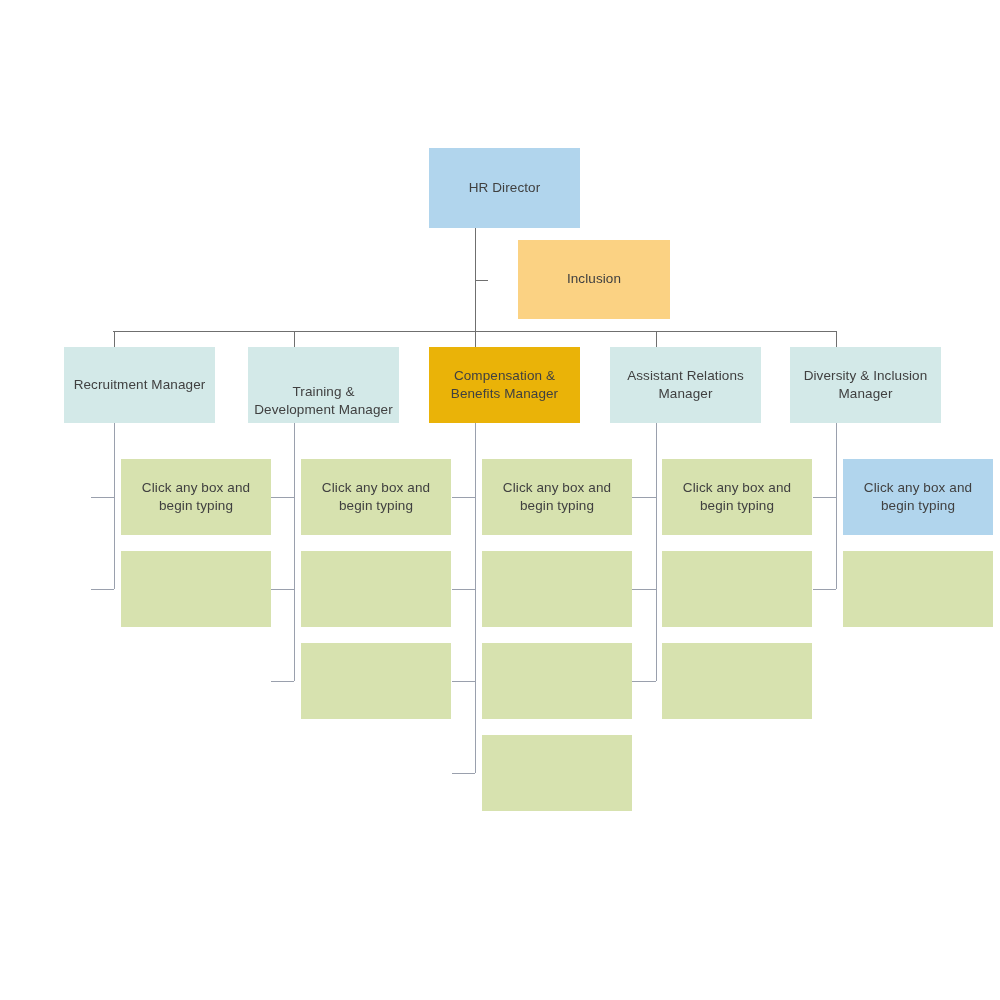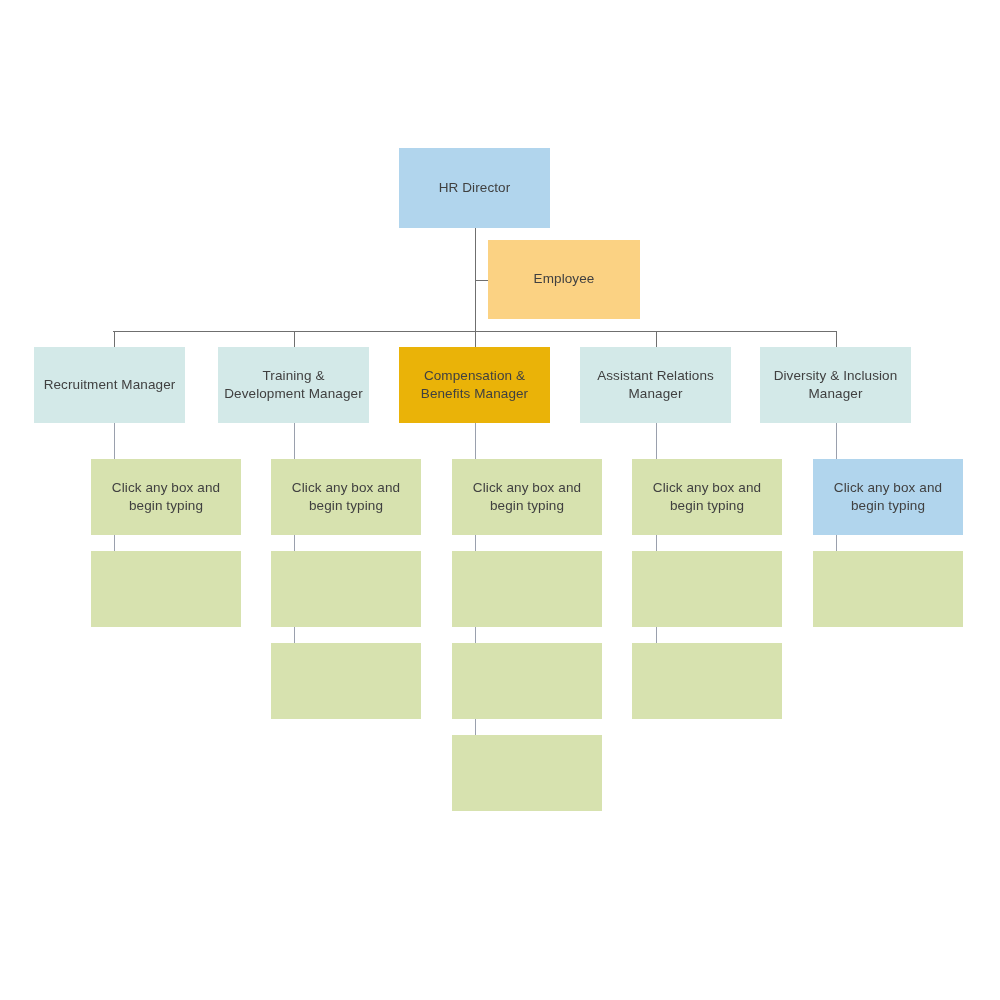--- a/index.html
+++ b/index.html
@@ -17,56 +17,57 @@
     display:flex;
     align-items:center;
     justify-content:center;
     text-align:center;
     color:#404040;
     font-size:13.5px;
     line-height:1.35;
     letter-spacing:.1px;
     padding:4px 5px;
     z-index:3;
+    margin-left:30px;
   }
   .node span{display:block;}
 
   .conn{position:absolute;background:#6f6f6f;z-index:1;}
   .conn.v{width:1px;}
   .conn.h{height:1px;}
   .conn.light{background:#9aa0ad;}
 </style>
 </head>
 <body>
 
 <div id="chart">
     <div class="node" style="left: 399px; top: 148px; width: 151px; height: 80px; background: rgb(177, 213, 237);">
       <span>HR Director</span>
     </div>
     <div class="conn v" style="left: 475px; top: 228px; height: 103px;"></div>
     <div class="conn h" style="left: 475px; top: 280px; width: 13px;"></div>
     <div class="node" style="left: 488px; top: 240px; width: 152px; height: 79px; background: rgb(251, 210, 131);">
-      <span>Employee</span>
+      <span>Inclusion</span>
     </div>
     <div class="conn h" style="left: 113px; top: 331px; width: 723px;"></div>
     <div class="conn v" style="left: 114px; top: 331px; height: 16px;"></div>
     <div class="node" style="left: 34px; top: 347px; width: 151px; height: 76px; background: rgb(211, 233, 232);">
       <span>Recruitment Manager</span>
     </div>
     <div class="conn h light" style="left: 91px; top: 497px; width: 23px;"></div>
     <div class="node" style="left: 91px; top: 459px; width: 150px; height: 76px; background: rgb(215, 226, 175);">
       <span>Click any box and begin typing</span>
     </div>
     <div class="conn h light" style="left: 91px; top: 589px; width: 23px;"></div>
     <div class="node" style="left: 91px; top: 551px; width: 150px; height: 76px; background: rgb(215, 226, 175);">
       <span></span>
     </div>
     <div class="conn v light" style="left: 114px; top: 423px; height: 166px;"></div>
     <div class="conn v" style="left: 294px; top: 331px; height: 16px;"></div>
-    <div class="node" style="left: 218px; top: 347px; width: 151px; height: 76px; background: rgb(211, 233, 232);">
+    <div class="node" style="left: 218px; top: 347px; width: 151px; height: 76px; background: rgb(211, 233, 232); align-items: flex-end;">
       <span>Training &amp; Development Manager</span>
     </div>
     <div class="conn h light" style="left: 271px; top: 497px; width: 23px;"></div>
     <div class="node" style="left: 271px; top: 459px; width: 150px; height: 76px; background: rgb(215, 226, 175);">
       <span>Click any box and begin typing</span>
     </div>
     <div class="conn h light" style="left: 271px; top: 589px; width: 23px;"></div>
     <div class="node" style="left: 271px; top: 551px; width: 150px; height: 76px; background: rgb(215, 226, 175);">
       <span></span>
     </div>

